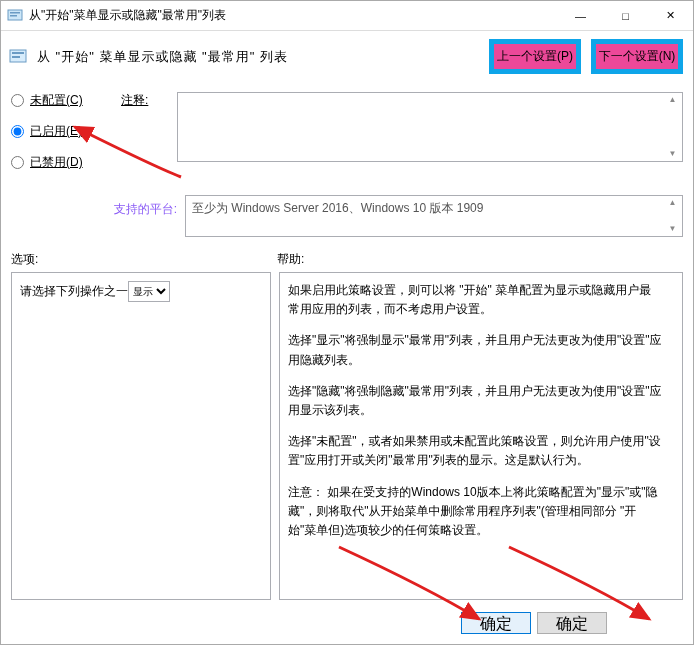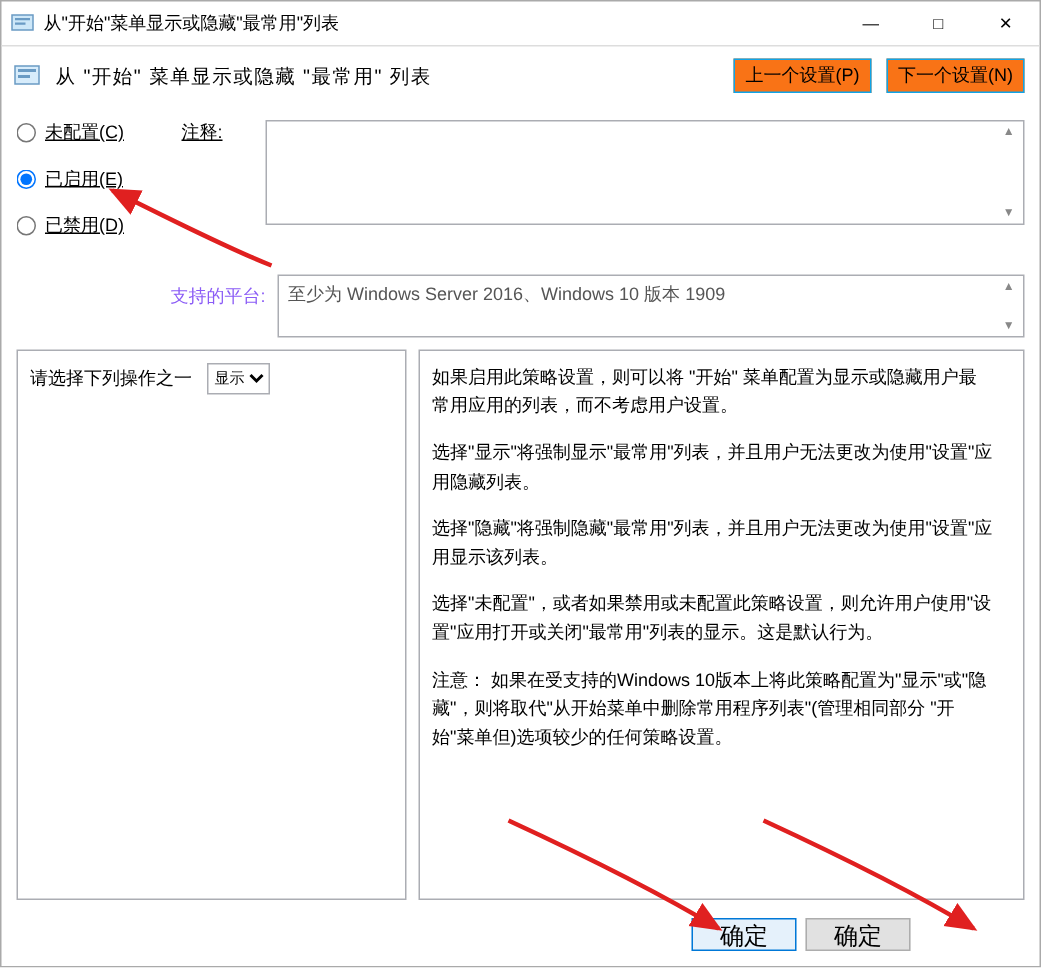--- a/index.html
+++ b/index.html
@@ -47,23 +47,23 @@
   }
   .header-row .app-icon-lg {
     width: 18px; height: 18px;
   }
   .header-row .subtitle {
     flex: 1;
     font-size: 13px;
     letter-spacing: 1px;
   }
   .nav-btn {
-    width: 92px; height: 23px;
-    border: 1px solid #0ea5e9;
-    background: #f97316;
+    width: 92px; height: 35px;
+    border: 5px solid #0ea5e9;
+    background: #ec4899;
     font-size: 12px;
     padding: 0;
   }
 
   .config-area {
     display: flex;
     padding: 0 10px 6px 10px;
     gap: 0;
     text-decoration: underline;
   }
@@ -139,21 +139,21 @@
   }
   .options-pane, .help-pane {
     border: 1px solid #abadb3;
     background: #fff;
   }
   .options-pane {
     width: 260px;
     padding: 8px;
   }
   .option-line {
-    display: flex; align-items: center; gap: 10px;
+    display: flex; align-items: center; gap: 0;
     margin-bottom: 0;
   }
   .option-line select {
     font-size: 10px;
     height: 21px;
     border: 1px solid #abadb3;
     background: #fff;
   }
   .help-pane {
     flex: 1;
@@ -256,20 +256,24 @@
     <div class="plabel">支持的平台:</div>
     <div class="textarea-like platform-box" style="flex:1">
       <span class="pbox-text">至少为 Windows Server 2016、Windows 10 版本 1909</span>
       <div class="scroll-stub">
           <span>▲</span>
           <span>▼</span>
         </div>
     </div>
   </div>
 
+  <div class="mid-labels">
+    <div class="left">选项:</div>
+    <div class="right">帮助:</div>
+  </div>
 
   <div class="main-split">
     <div class="options-pane">
       <div class="option-line">
         <span>请选择下列操作之一</span>
         <select>
           <option>显示</option>
         </select>
       </div>
     </div>

